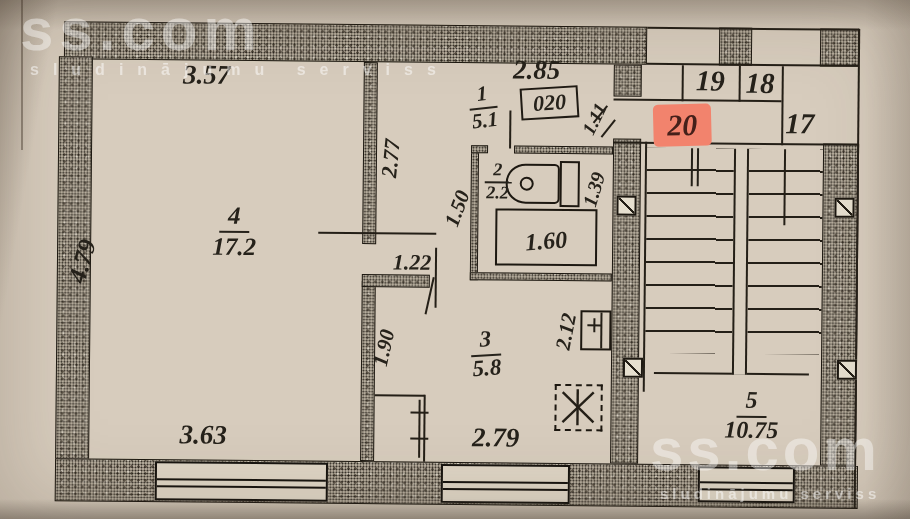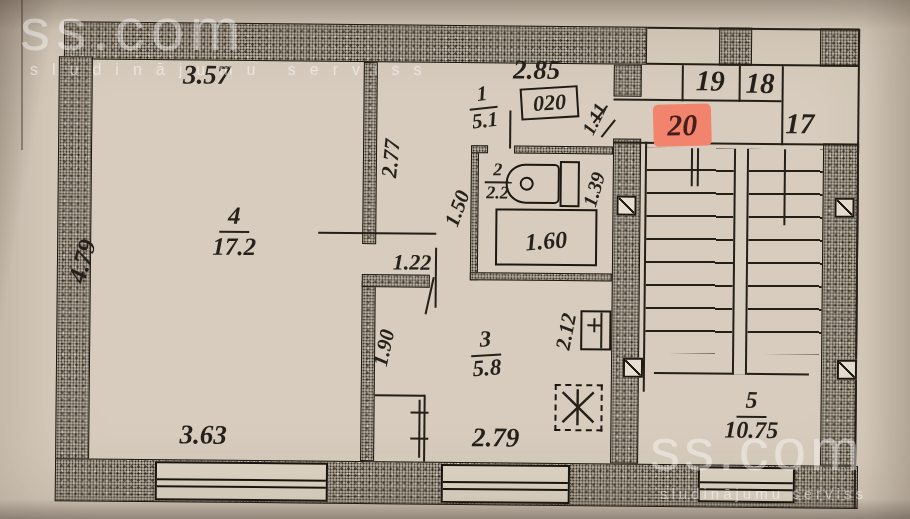--- a/index.html
+++ b/index.html
@@ -44,22 +44,22 @@
   .dim{position:absolute;color:#26221b;font-style:italic;font-weight:600;
     text-align:center;white-space:nowrap;line-height:1;}
   .frac{position:absolute;color:#26221b;font-style:italic;font-weight:600;text-align:center;line-height:1.08;}
   .frac .top{display:inline-block;padding:0 9px 2px;border-bottom:2px solid #26221b;}
   .unit{position:absolute;color:#26221b;font-style:italic;font-weight:700;line-height:1;}
   .hl{position:absolute;display:flex;align-items:center;justify-content:center;
     border-radius:5px;font-style:italic;font-weight:700;}
   .box020{position:absolute;display:flex;align-items:center;justify-content:center;
     box-sizing:border-box;border:2.5px solid #201b14;color:#26221b;font-style:italic;font-weight:700;}
   .wm{position:absolute;z-index:6;color:rgba(255,255,255,.42);
-    font-family:"Liberation Sans","DejaVu Sans",sans-serif;font-weight:normal;pointer-events:none;line-height:1;}
-  .wm.tag{font-weight:normal;color:rgba(255,255,255,.5);}
+    font-family:"Liberation Sans","DejaVu Sans",sans-serif;font-weight:bold;pointer-events:none;line-height:1;}
+  .wm.tag{font-weight:bold;color:rgba(255,255,255,.5);}
   .leaf{position:absolute;background:#241f17;}
 </style>
 </head>
 <body>
 
 <div id="stage">
 
   <div class="abs" style="left:21px;top:0;width:2px;height:150px;background:rgba(70,58,44,.45);"></div>
 
   <div id="plan">

